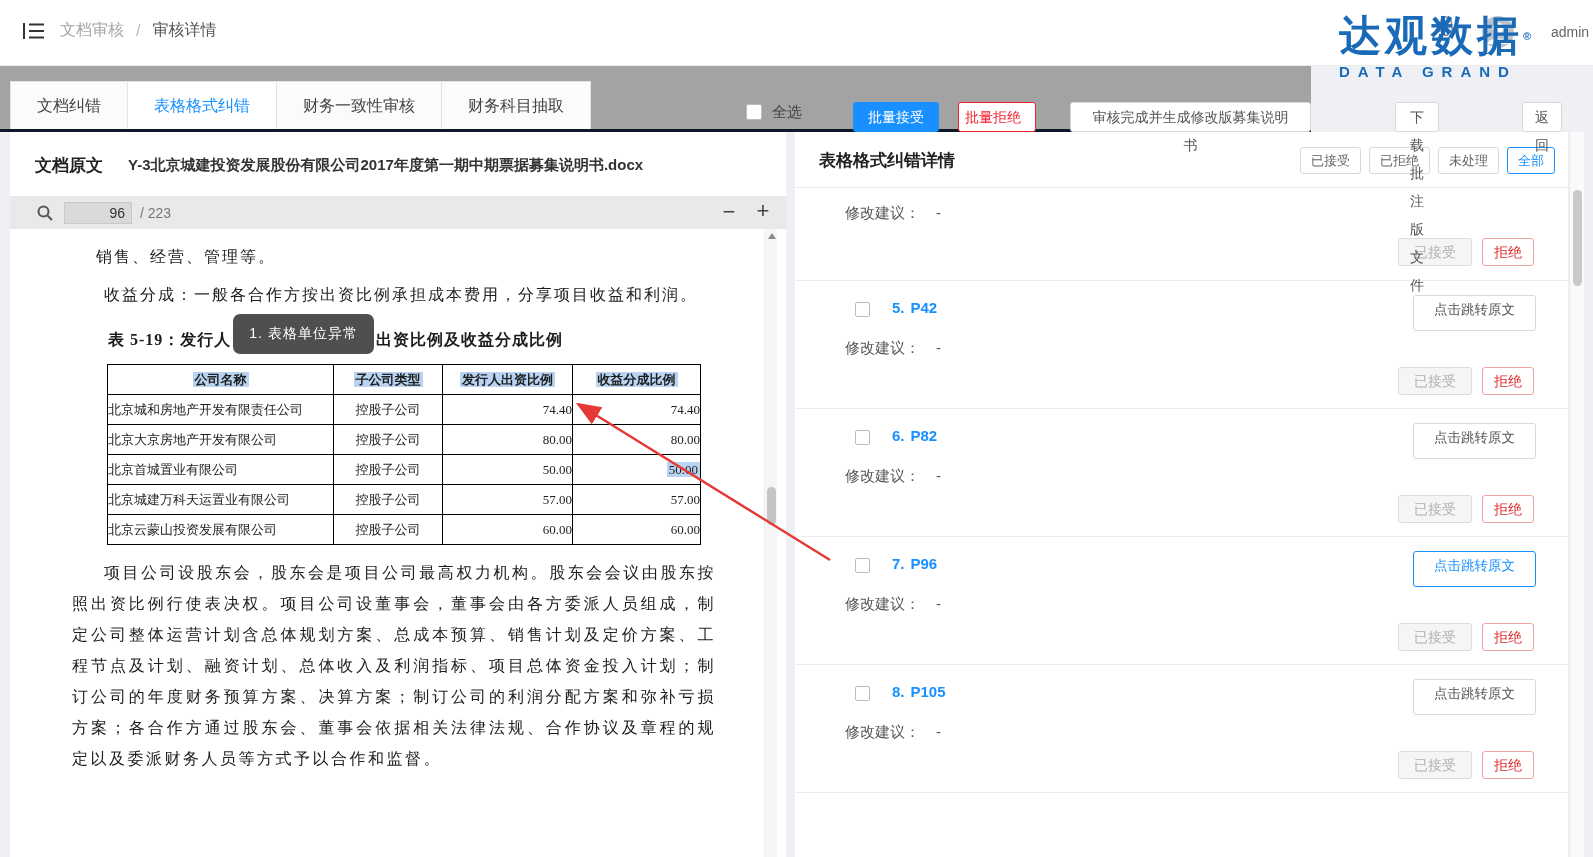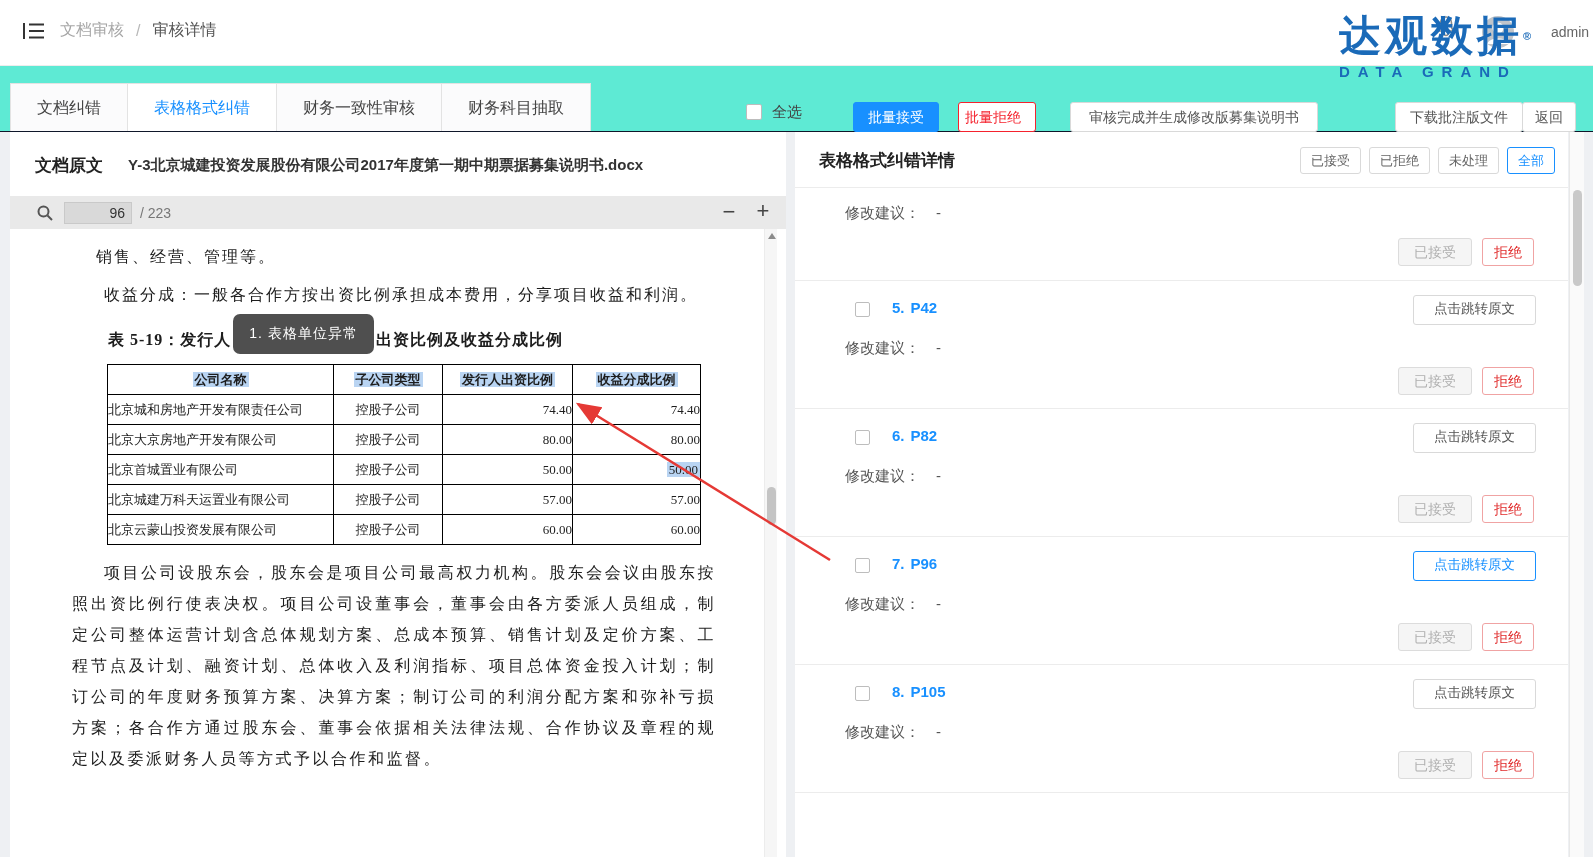--- a/index.html
+++ b/index.html
@@ -25,21 +25,21 @@
   .crumb-current{color:#555;}
   .bell{position:absolute;left:1434px;top:14px;width:24px;height:24px;z-index:1;}
   .avatar{position:absolute;left:1482px;top:16px;width:32px;height:32px;border-radius:50%;background:#bfc4ca;overflow:hidden;z-index:1;}
   .username{position:absolute;left:1551px;top:24px;font-size:14px;color:#666;z-index:1;}
   
   .logo{position:absolute;right:58px;top:12px;z-index:20;color:var(--logo-blue);text-align:left;pointer-events:none;}
   .logo-cn{font-size:42px;font-weight:bold;letter-spacing:4px;line-height:48px;}
   .logo-cn .reg{font-size:11px;vertical-align:top;}
   .logo-en{font-size:15px;font-weight:bold;letter-spacing:8px;margin-top:3px;}
   
-  .tabstrip{position:absolute;left:0;top:66px;width:1593px;height:66px;background:#5eead4;border-bottom:1px solid #0f172a;z-index:4;}
+  .tabstrip{position:absolute;left:0;top:66px;width:1311px;height:66px;background:#a3a3a3;border-bottom:3px solid #0f172a;z-index:4;}
   .tabs{position:absolute;left:10px;bottom:0;display:flex;border-left:1px solid #e3e3e3;border-top:1px solid #e3e3e3;}
   .tab{height:47px;line-height:47px;padding:0 26px;font-size:16px;color:#444;background:#fbfbfc;border-right:1px solid #e3e3e3;cursor:pointer;}
   .tab.active{color:var(--accent);background:#fff;}
   .checkbox{width:16px;height:16px;border:1px solid #bdbdbd;border-radius:2px;background:#fff;cursor:pointer;}
   .strip-check{position:absolute;left:746px;top:38px;}
   .strip-check-label{position:absolute;left:772px;top:37px;font-size:15px;color:#444;}
   .btn{display:inline-block;height:30px;line-height:28px;border-radius:3px;font-size:14px;text-align:center;cursor:pointer;border:1px solid #d9d9d9;background:#fff;color:#555;padding:0 14px;}
   .btn-primary{background:var(--accent);border-color:var(--accent);color:#fff;}
   .btn-danger-outline{border-color:var(--danger);color:var(--danger);background:#fff;padding-left:6px;}
   .strip-btn{position:absolute;top:36px;margin-left:10px;}
@@ -87,21 +87,21 @@
   .filters{position:absolute;right:13px;top:15px;display:flex;gap:8px;}
   .filter-btn{height:27px;line-height:25px;padding:0 10px;font-size:13px;color:#666;border:1px solid #d9d9d9;background:#fff;border-radius:3px;cursor:pointer;}
   .filter-btn.active{color:var(--accent);border-color:var(--accent);}
   .panel-list{position:absolute;left:0;top:56px;right:0;bottom:0;overflow:hidden;}
   .item-partial{padding:16px 0 14px;border-bottom:1px solid #ececec;}
   .item{position:relative;padding:14px 0 13px;border-bottom:1px solid #ececec;}
   .item-row1{position:relative;height:30px;margin-left:47px;}
   .item-check{position:absolute;left:13px;top:7px;width:15px;height:15px;border:1px solid #bdbdbd;border-radius:2px;background:#fff;cursor:pointer;}
   .item-title{position:absolute;left:50px;top:4px;font-size:15px;font-weight:bold;color:var(--accent);}
   .item-title .pg{margin-left:6px;}
-  .jump-btn{position:absolute;right:32px;top:0;height:30px;line-height:28px;padding:0 20px;font-size:13.5px;color:#555;border:1px solid #d9d9d9;background:#fff;border-radius:3px;cursor:pointer;font-family:Liberation Mono, monospace;}
+  .jump-btn{position:absolute;right:32px;top:0;height:36px;line-height:28px;padding:0 20px;font-size:13.5px;color:#555;border:1px solid #d9d9d9;background:#fff;border-radius:3px;cursor:pointer;}
   .jump-btn.active{color:var(--accent);border-color:var(--accent);}
   .suggestion{margin:14px 0 0 50px;font-size:15px;color:#555;height:20px;}
   .item-partial .suggestion{margin-top:0;}
   .suggestion .val{margin-left:16px;color:#555;}
   .btn-row{margin-top:8px;display:flex;justify-content:flex-end;gap:10px;padding-right:34px;}
   .item-partial .btn-row{margin-top:14px;}
   .btn-accepted{width:74px;height:28px;line-height:26px;text-align:center;background:#f5f5f5;border:1px solid #dcdcdc;color:#b0b0b0;border-radius:3px;font-size:14px;cursor:pointer;}
   .btn-reject-sm{width:52px;height:28px;line-height:26px;text-align:center;background:#fff;border:1px solid #f0a3a3;color:#e02a2a;border-radius:3px;font-size:14px;cursor:pointer;}
   
   .page-scrollbar{position:absolute;left:1569px;top:132px;width:15px;height:725px;background:#fafafa;border-left:1px solid #e8e8e8;z-index:7;}

